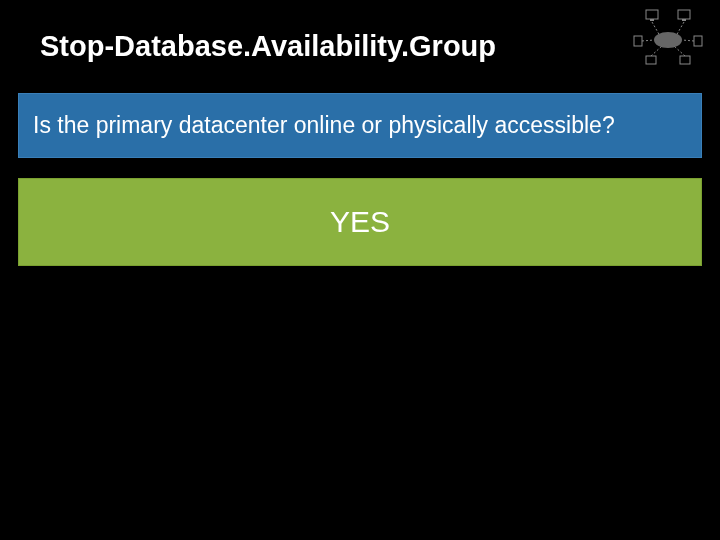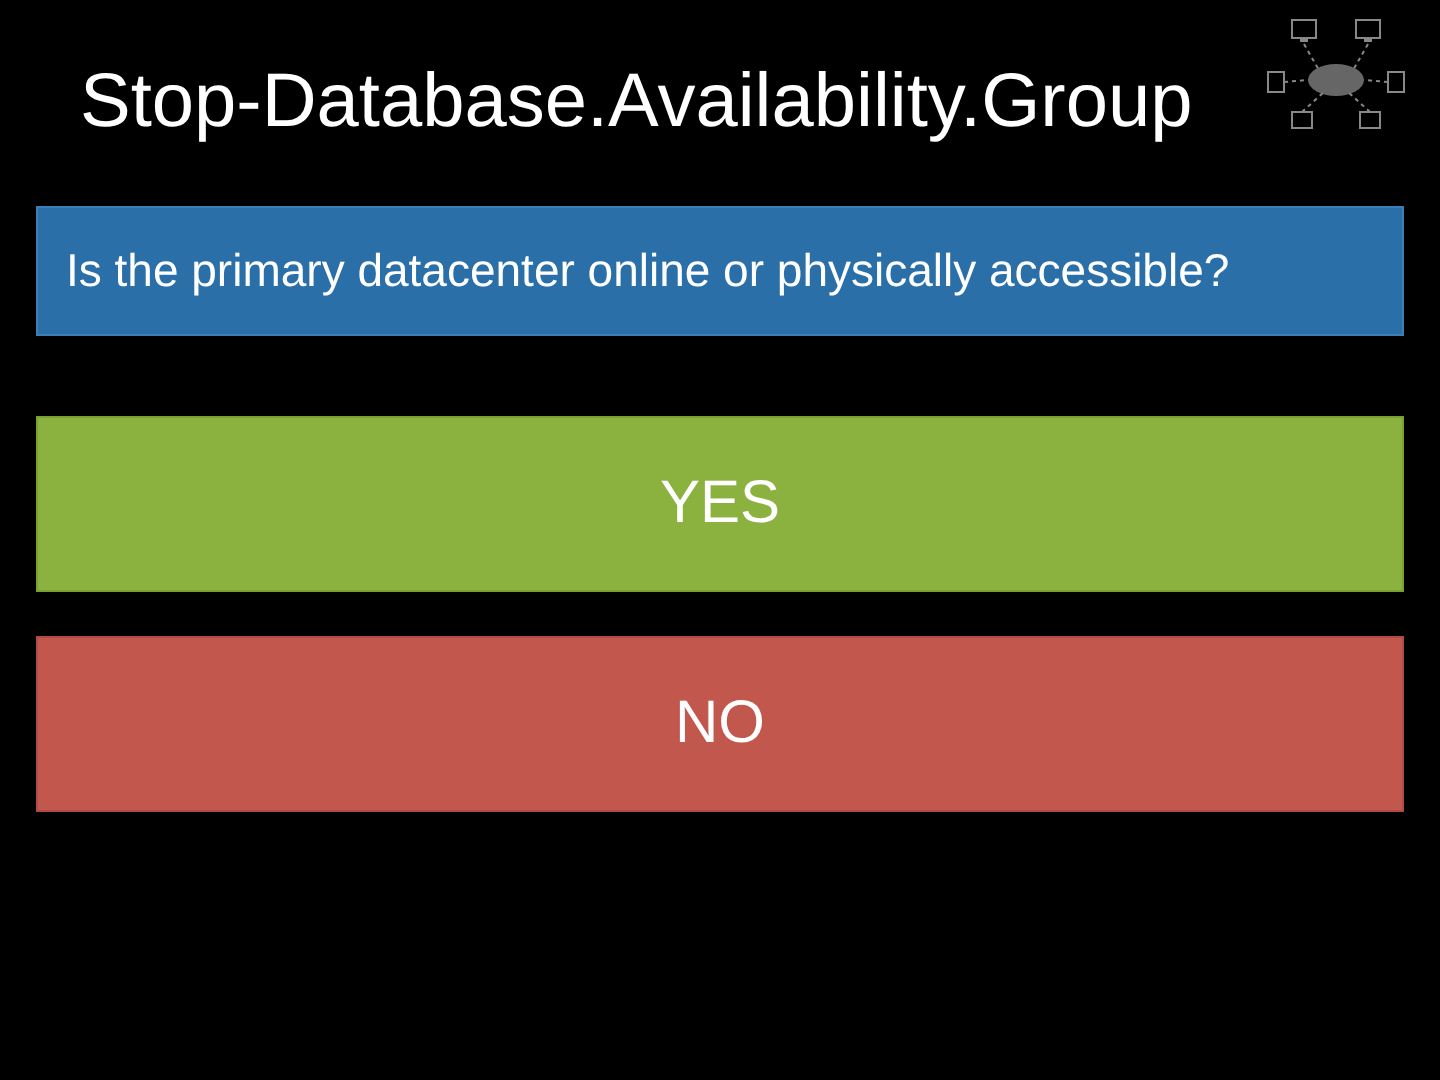--- a/index.html
+++ b/index.html
@@ -14,39 +14,39 @@
       font-family: "Segoe UI Light", "Segoe UI", -apple-system, sans-serif;
       overflow: hidden;
       position: relative;
     }
     .header {
       position: relative;
       padding: 30px 40px 20px 40px;
     }
     .title {
       color: #fff;
-      font-size: 38px;
-      font-weight: 400;
+      font-size: 29px;
+      font-weight: 700;
       letter-spacing: 0px;
     }
     .network-icon {
       position: absolute;
       top: 8px;
       right: 12px;
       width: 80px;
       height: 60px;
     }
     .content {
       padding: 10px 18px 0 18px;
     }
     .question-box {
       background: #2a6fa8;
       border: 1px solid #3a7fb8;
       padding: 18px 14px;
-      margin-bottom: 40px;
+      margin-bottom: 20px;
     }
     .question-text {
       color: #fff;
       font-size: 23px;
       font-weight: 300;
     }
     .option-yes {
       background: #8bb23f;
       border: 1px solid #7aa030;
       padding: 26px 29px;
@@ -100,16 +100,13 @@
 
 <div class="content">
   <div class="question-box">
     <div class="question-text">Is the primary datacenter online or physically accessible?</div>
   </div>
 
   <div class="option-yes">
     <div class="option-text">YES</div>
   </div>
 
-  <div class="option-no">
-    <div class="option-text">NO</div>
-  </div>
 </div>
 
 </body></html>

